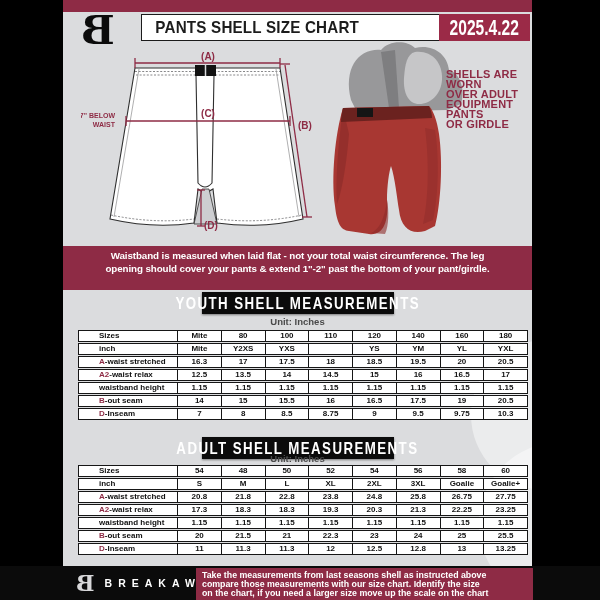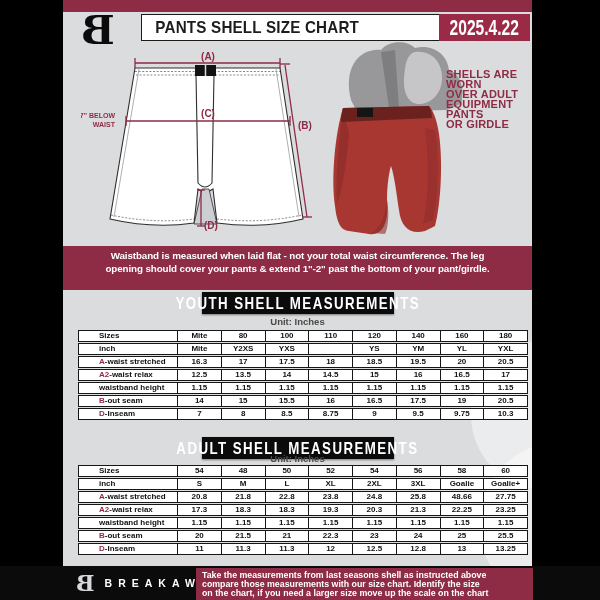--- a/index.html
+++ b/index.html
@@ -267,21 +267,21 @@
           <div class="tcell">Goalie+</div>
         </div>
         <div class="trow">
           <div class="tlabel"><span class="pfx">A</span><span>-waist stretched</span></div>
           <div class="tcell">20.8</div>
           <div class="tcell">21.8</div>
           <div class="tcell">22.8</div>
           <div class="tcell">23.8</div>
           <div class="tcell">24.8</div>
           <div class="tcell">25.8</div>
-          <div class="tcell">48.66</div>
+          <div class="tcell">26.75</div>
           <div class="tcell">27.75</div>
         </div>
         <div class="trow">
           <div class="tlabel"><span class="pfx">A2</span><span>-waist relax</span></div>
           <div class="tcell">17.3</div>
           <div class="tcell">18.3</div>
           <div class="tcell">18.3</div>
           <div class="tcell">19.3</div>
           <div class="tcell">20.3</div>
           <div class="tcell">21.3</div>

